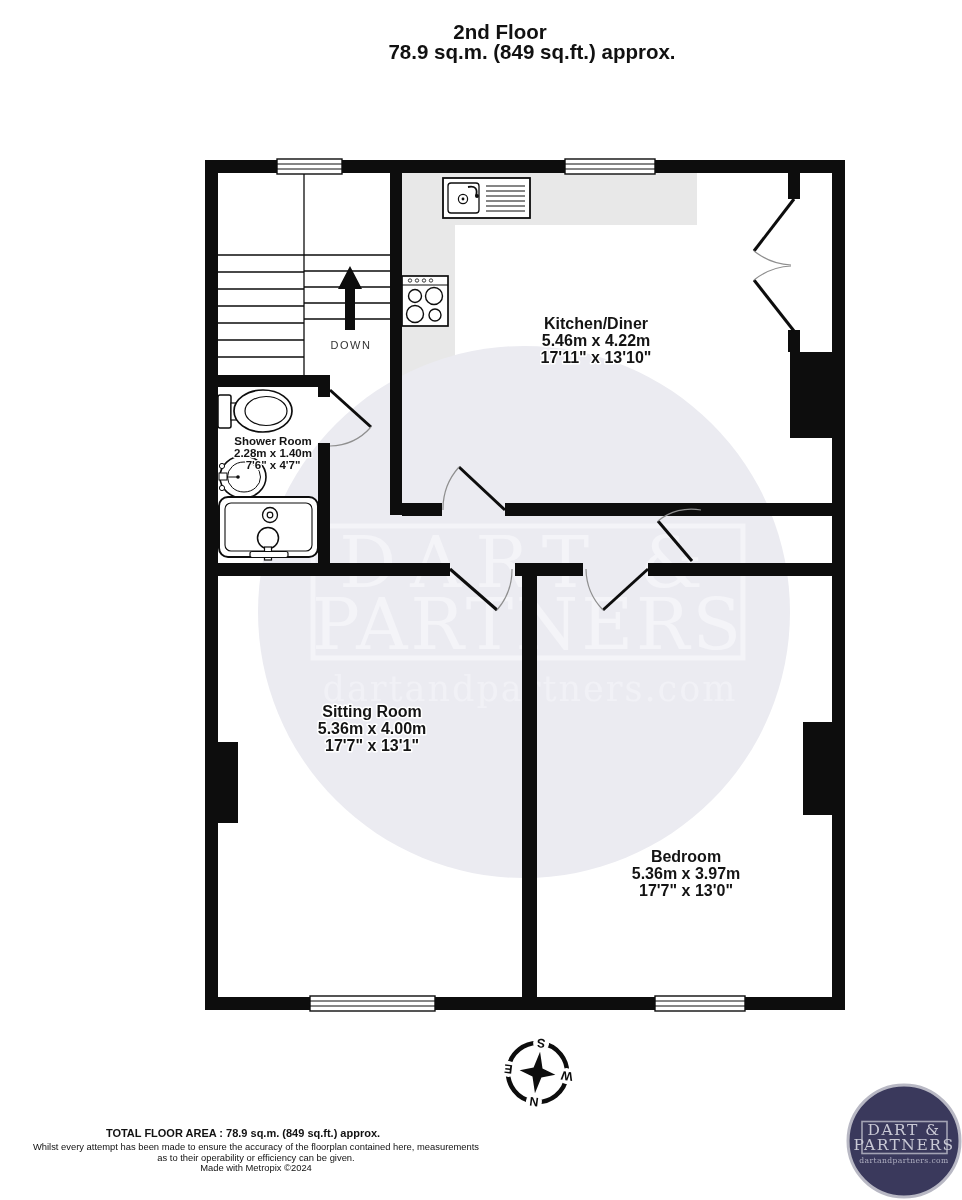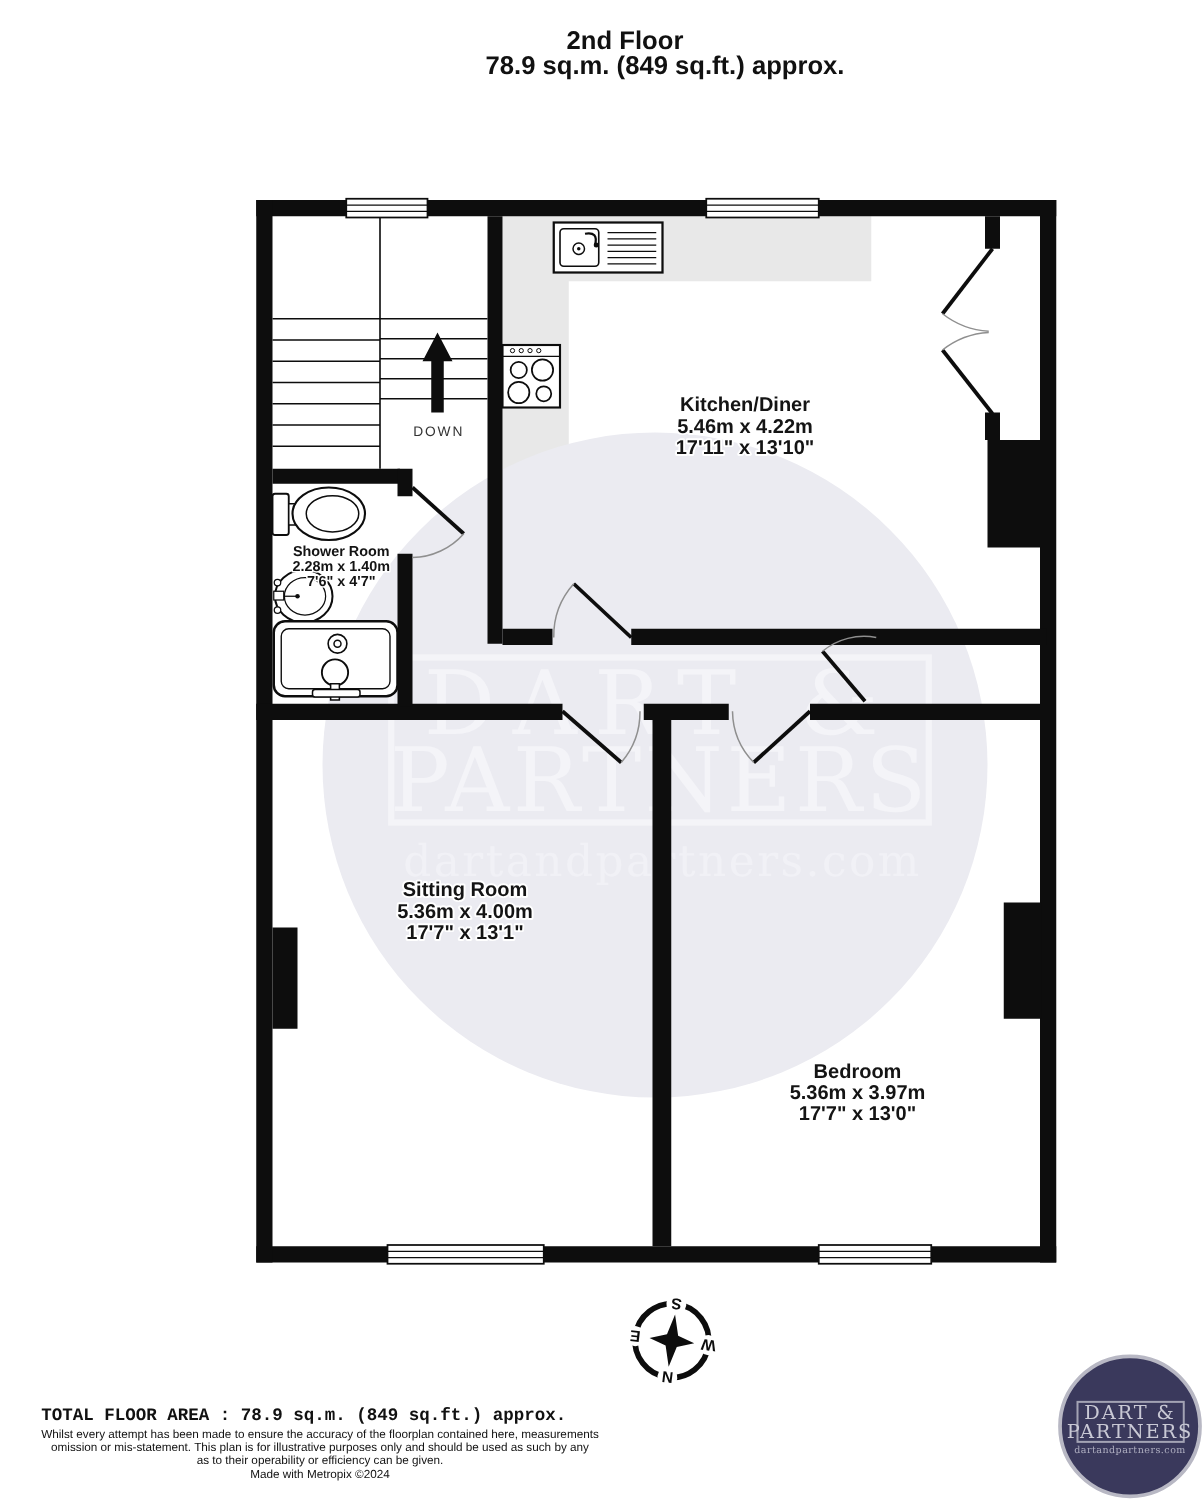--- a/index.html
+++ b/index.html
@@ -28,21 +28,21 @@
              fill:#aeaec0;text-anchor:middle;letter-spacing:0.4px;}
   .wall{fill:#0d0d0d;}
   .fix{fill:#ffffff;stroke:#0d0d0d;}
   .step{stroke:#0d0d0d;stroke-width:1.3;fill:none;}
   .door-leaf{stroke:#0d0d0d;stroke-width:3;fill:none;}
   .door-arc{stroke:#8f8f8f;stroke-width:1.2;fill:none;}
   .win{fill:#ffffff;stroke:#0d0d0d;stroke-width:1.4;}
   .win-line{stroke:#0d0d0d;stroke-width:1;}
   
   .footer{position:absolute;left:0;top:1126px;width:486px;text-align:center;color:#111;}
-  .footer-total{font-size:14px;font-weight:bold;line-height:14px;margin-bottom:2px;font-family:Liberation Mono, monospace;}
+  .footer-total{font-size:11px;font-weight:bold;line-height:14px;margin-bottom:2px;}
   .footer-line{font-size:9.4px;line-height:10.5px;padding-left:26px;}
 </style>
 </head>
 <body>
 
 <svg width="962" height="1200" viewBox="0 0 962 1200">
 
   <rect x="0" y="0" width="962" height="1200" fill="#ffffff"></rect>
 
   <text class="title-txt" x="500" y="39">2nd Floor</text>
@@ -227,16 +227,15 @@
     <rect x="862" y="1121.5" width="85" height="32" fill="none" stroke="#a3a3b4" stroke-width="1.6"></rect>
     <text class="logo-txt" x="904" y="1135">DART &amp;</text>
     <text class="logo-txt" x="904" y="1150">PARTNERS</text>
     <text class="logo-site" x="904" y="1162.5">dartandpartners.com</text>
   </g>
 </svg>
 
 <div class="footer">
   <div class="footer-total">TOTAL FLOOR AREA : 78.9 sq.m. (849 sq.ft.) approx.</div>
   <div class="footer-line">Whilst every attempt has been made to ensure the accuracy of the floorplan contained here, measurements</div>
-  <div class="footer-line">omission or mis-statement. This plan is for illustrative purposes only and should be used as such by any</div>
   <div class="footer-line">as to their operability or efficiency can be given.</div>
   <div class="footer-line">Made with Metropix ©2024</div>
 </div>
 
 </body></html>

